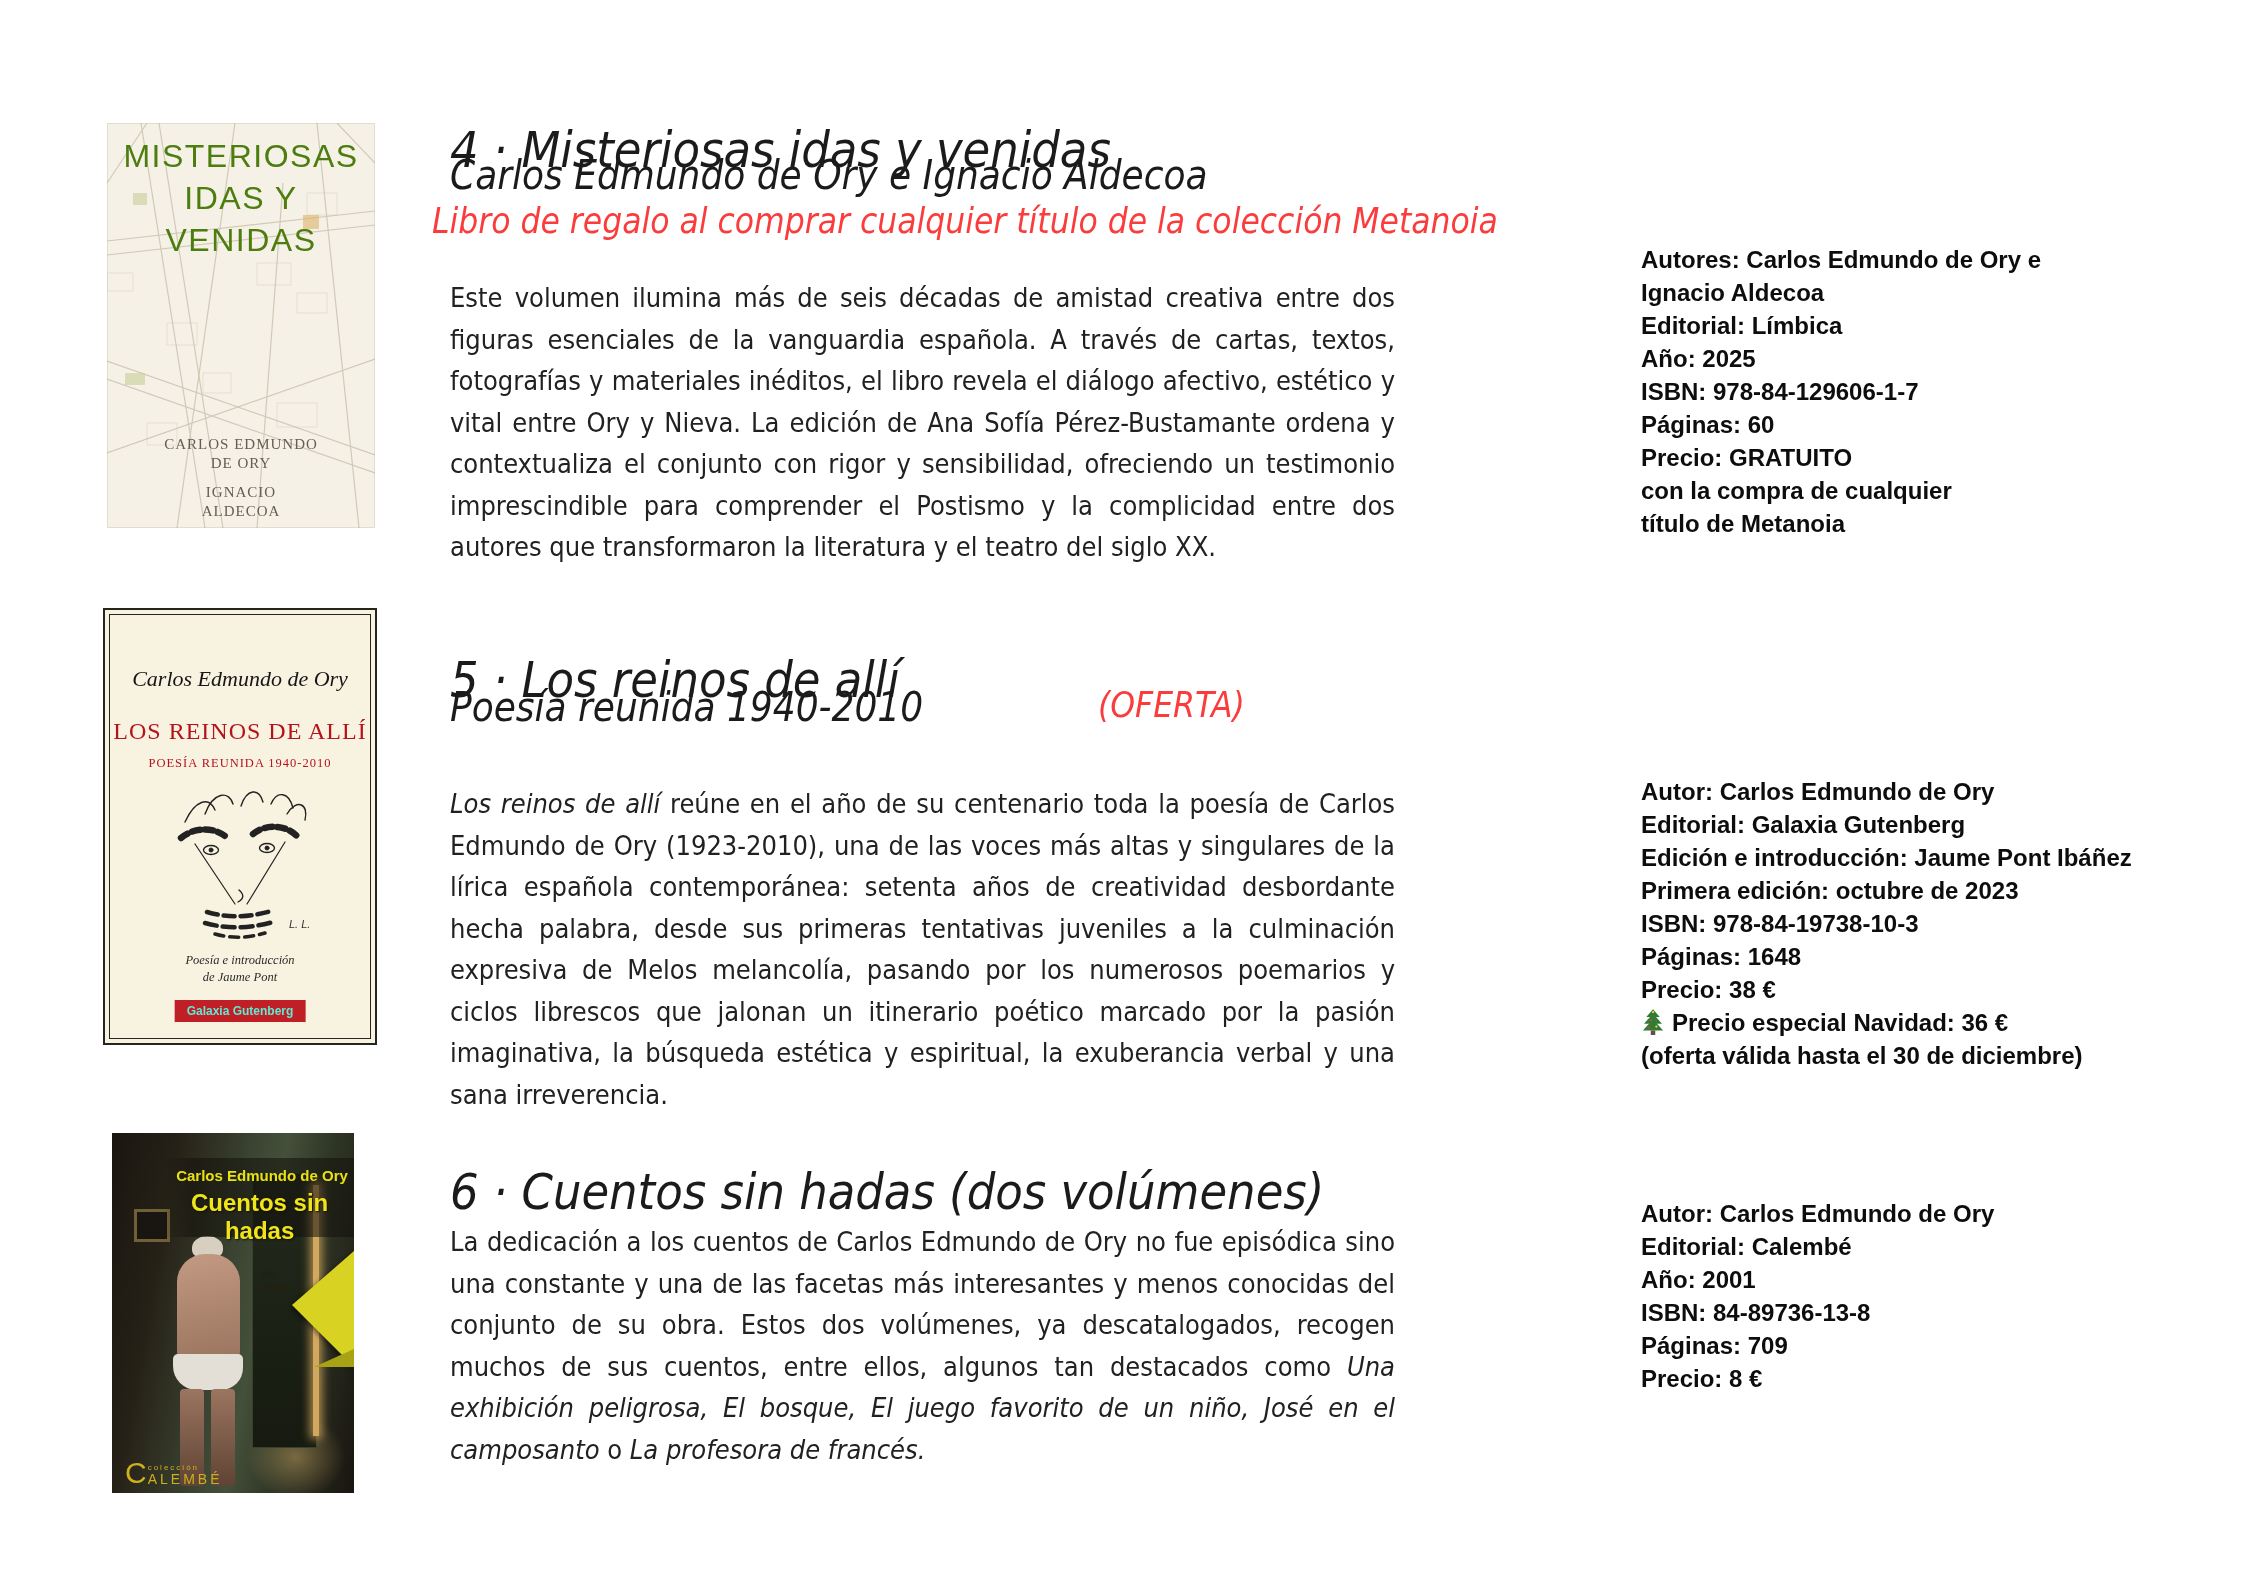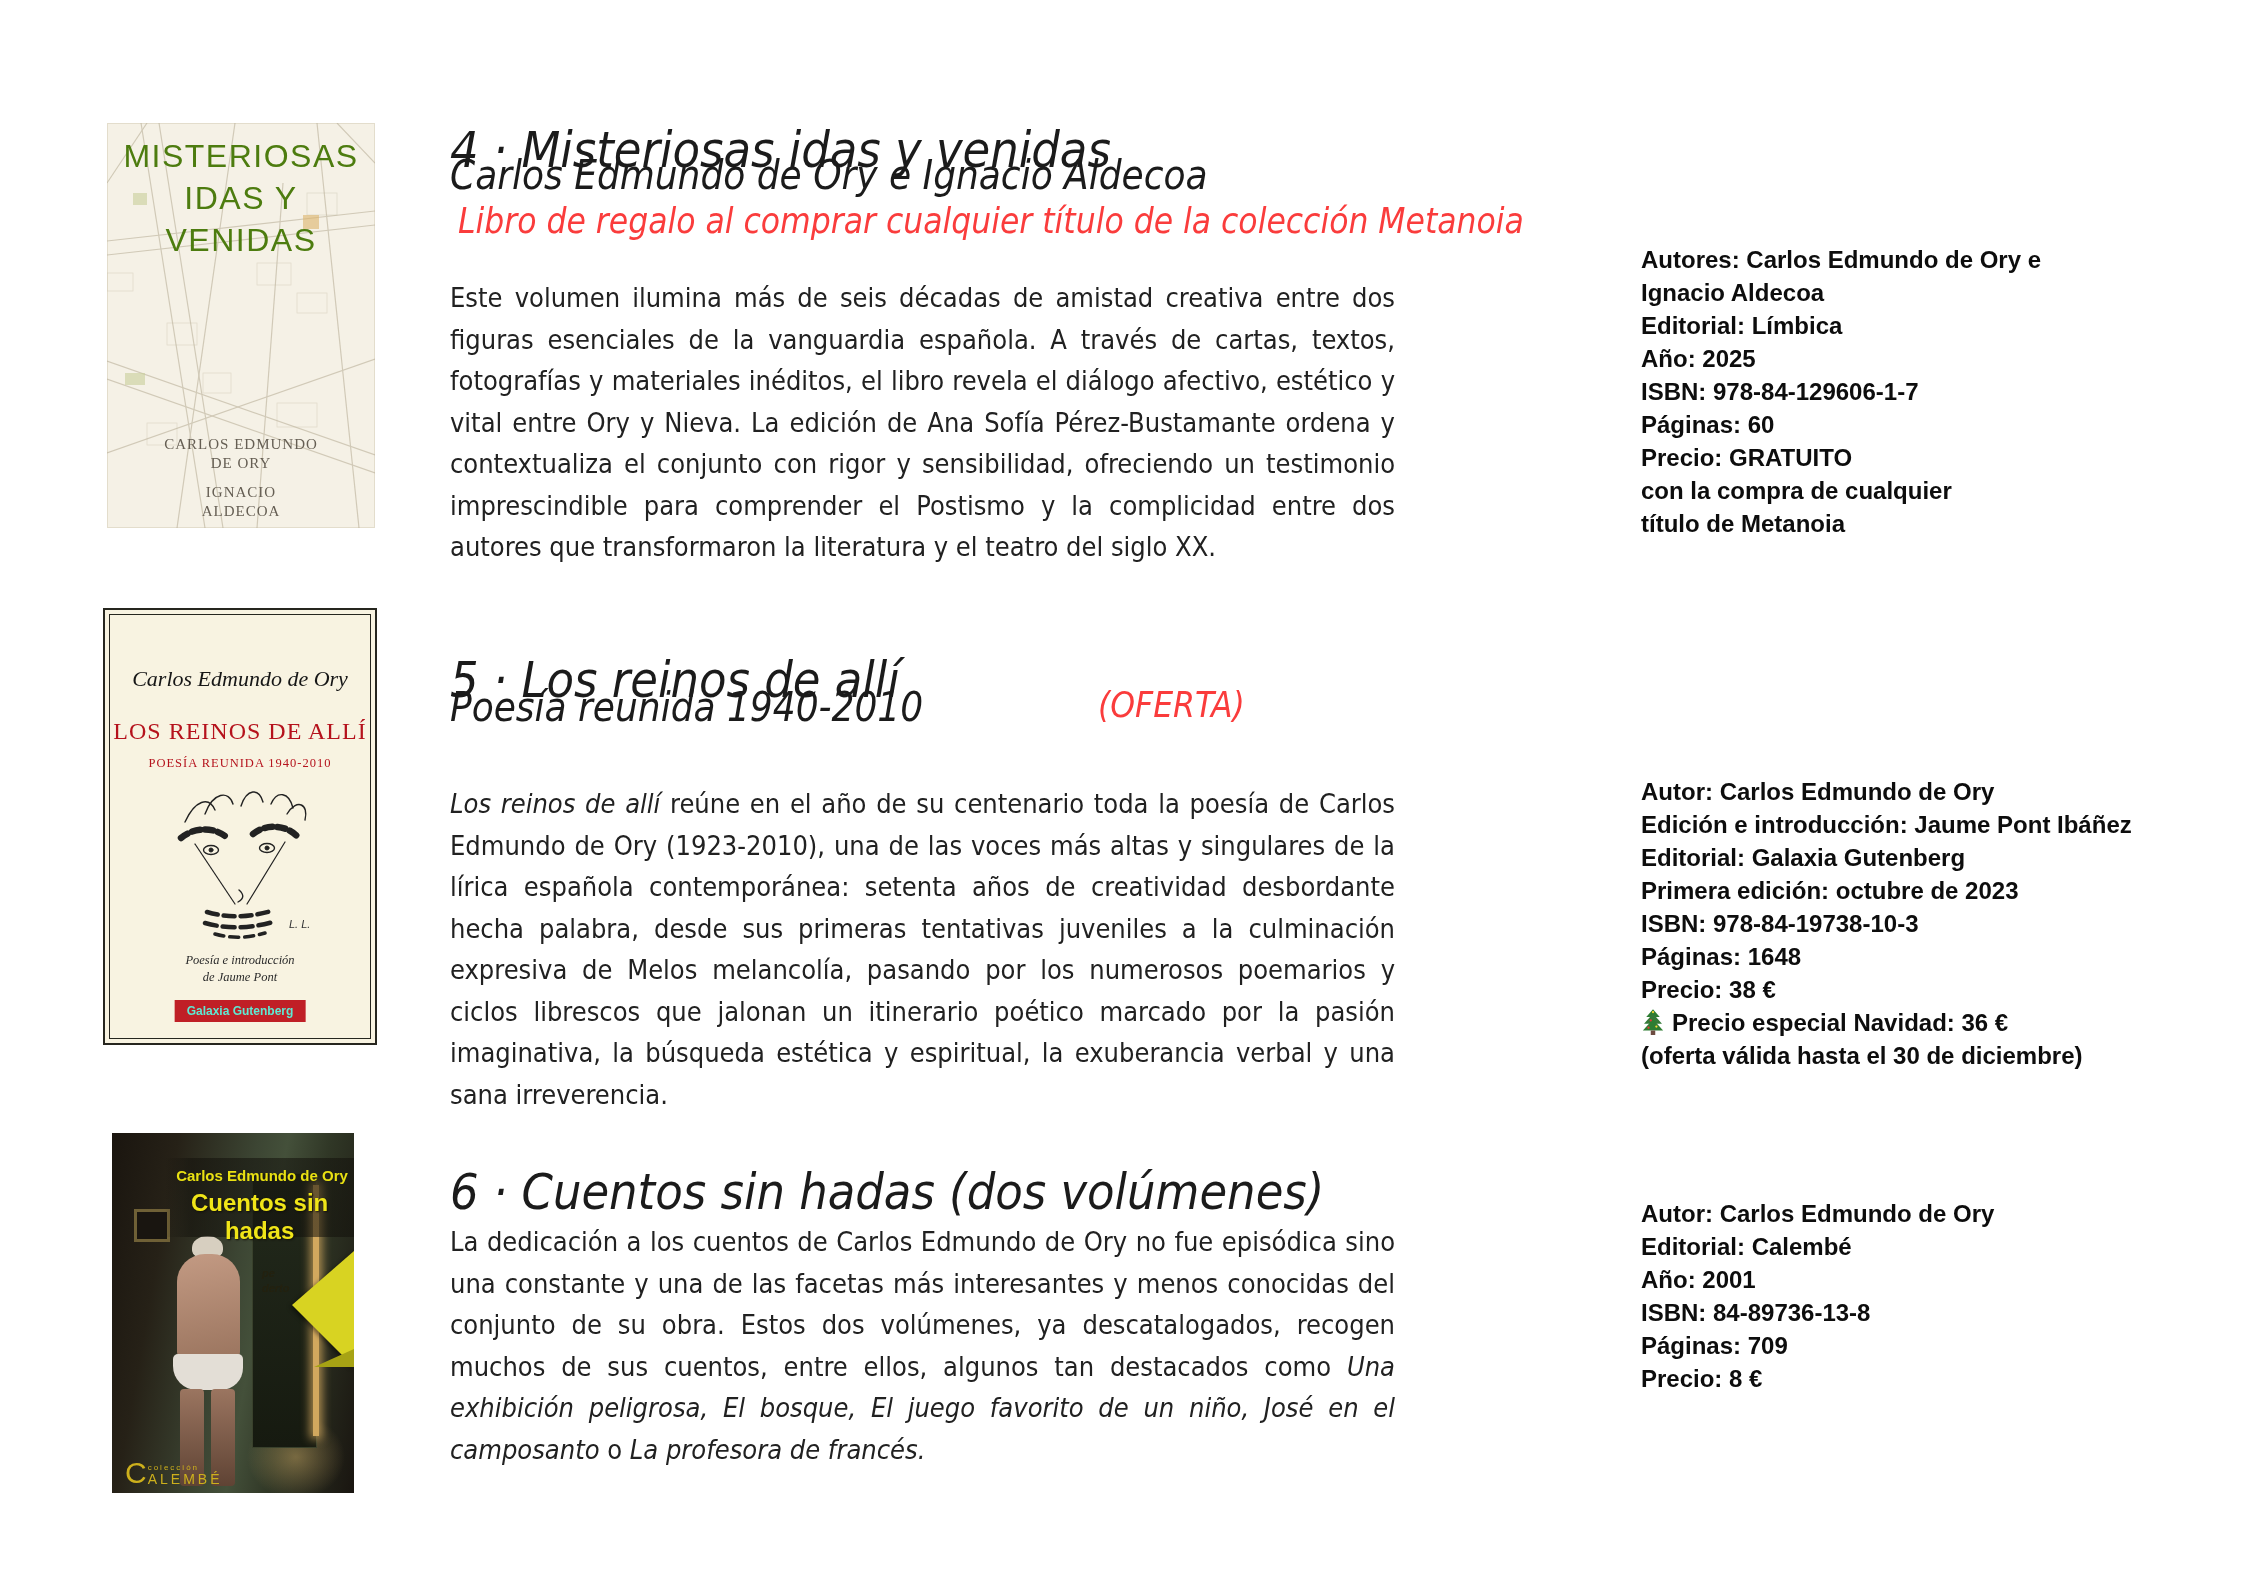--- a/index.html
+++ b/index.html
@@ -140,21 +140,21 @@
         <div>CARLOS EDMUNDO</div>
         <div>DE ORY</div>
         <div class="c1-gap"></div>
         <div>IGNACIO</div>
         <div>ALDECOA</div>
       </div>
     </div>
 
     <h2 class="book-title" style="left:450px;top:80px;">4 · Misteriosas idas y venidas</h2>
     <div class="book-sub" style="left:450px;top:152px;">Carlos Edmundo de Ory e Ignacio Aldecoa</div>
-    <div class="promo red" style="left:458px;top:201px;">Libro de regalo al comprar cualquier título de la colección Metanoia</div>
+    <div class="promo red" style="left:432px;top:201px;">Libro de regalo al comprar cualquier título de la colección Metanoia</div>
     <p class="para" style="left:450px;top:250px;"><span>Este volumen ilumina más de seis décadas de amistad creativa entre dos figuras esenciales de la vanguardia española. A través de cartas, textos, fotografías y materiales inéditos, el libro revela el diálogo afectivo, estético y vital entre Ory y Nieva. La edición de Ana Sofía Pérez-Bustamante ordena y contextualiza el conjunto con rigor y sensibilidad, ofreciendo un testimonio imprescindible para comprender el Postismo y la complicidad entre dos autores que transformaron la literatura y el teatro del siglo XX.</span></p>
 
     <div class="meta" style="left:1641px;top:243px;">
       <div>Autores: Carlos Edmundo de Ory e</div>
       <div>Ignacio Aldecoa</div>
       <div>Editorial: Límbica</div>
       <div>Año: 2025</div>
       <div>ISBN: 978-84-129606-1-7</div>
       <div>Páginas: 60</div>
       <div>Precio: GRATUITO</div>
@@ -199,22 +199,22 @@
       <div class="c2-badge">Galaxia Gutenberg</div>
     </div>
 
     <h2 class="book-title" style="left:450px;top:610px;">5 · Los reinos de allí</h2>
     <div class="book-sub" style="left:450px;top:684px;">Poesía reunida 1940-2010</div>
     <div class="promo red" style="left:1098px;top:685px;">(OFERTA)</div>
     <p class="para" style="left:450px;top:756px;"><i>Los reinos de allí</i><span> reúne en el año de su centenario toda la poesía de Carlos Edmundo de Ory (1923-2010), una de las voces más altas y singulares de la lírica española contemporánea: setenta años de creatividad desbordante hecha palabra, desde sus primeras tentativas juveniles a la culminación expresiva de Melos melancolía, pasando por los numerosos poemarios y ciclos librescos que jalonan un itinerario poético marcado por la pasión imaginativa, la búsqueda estética y espiritual, la exuberancia verbal y una sana irreverencia.</span></p>
 
     <div class="meta" style="left:1641px;top:775px;">
       <div>Autor: Carlos Edmundo de Ory</div>
+      <div>Editorial: Galaxia Gutenberg</div>
       <div>Edición e introducción: Jaume Pont Ibáñez</div>
-      <div>Editorial: Galaxia Gutenberg</div>
       <div>Primera edición: octubre de 2023</div>
       <div>ISBN: 978-84-19738-10-3</div>
       <div>Páginas: 1648</div>
       <div>Precio: 38 €</div>
       <div>
         <svg class="tree" viewBox="0 0 20 24">
           <polygon points="10,1 16,8 4,8" fill="#2e7d32"></polygon>
           <polygon points="10,5 18,14 2,14" fill="#357a38"></polygon>
           <polygon points="10,10 19,20 1,20" fill="#2e7d32"></polygon>
           <rect x="8" y="20" width="4" height="4" fill="#6d4c41"></rect>

